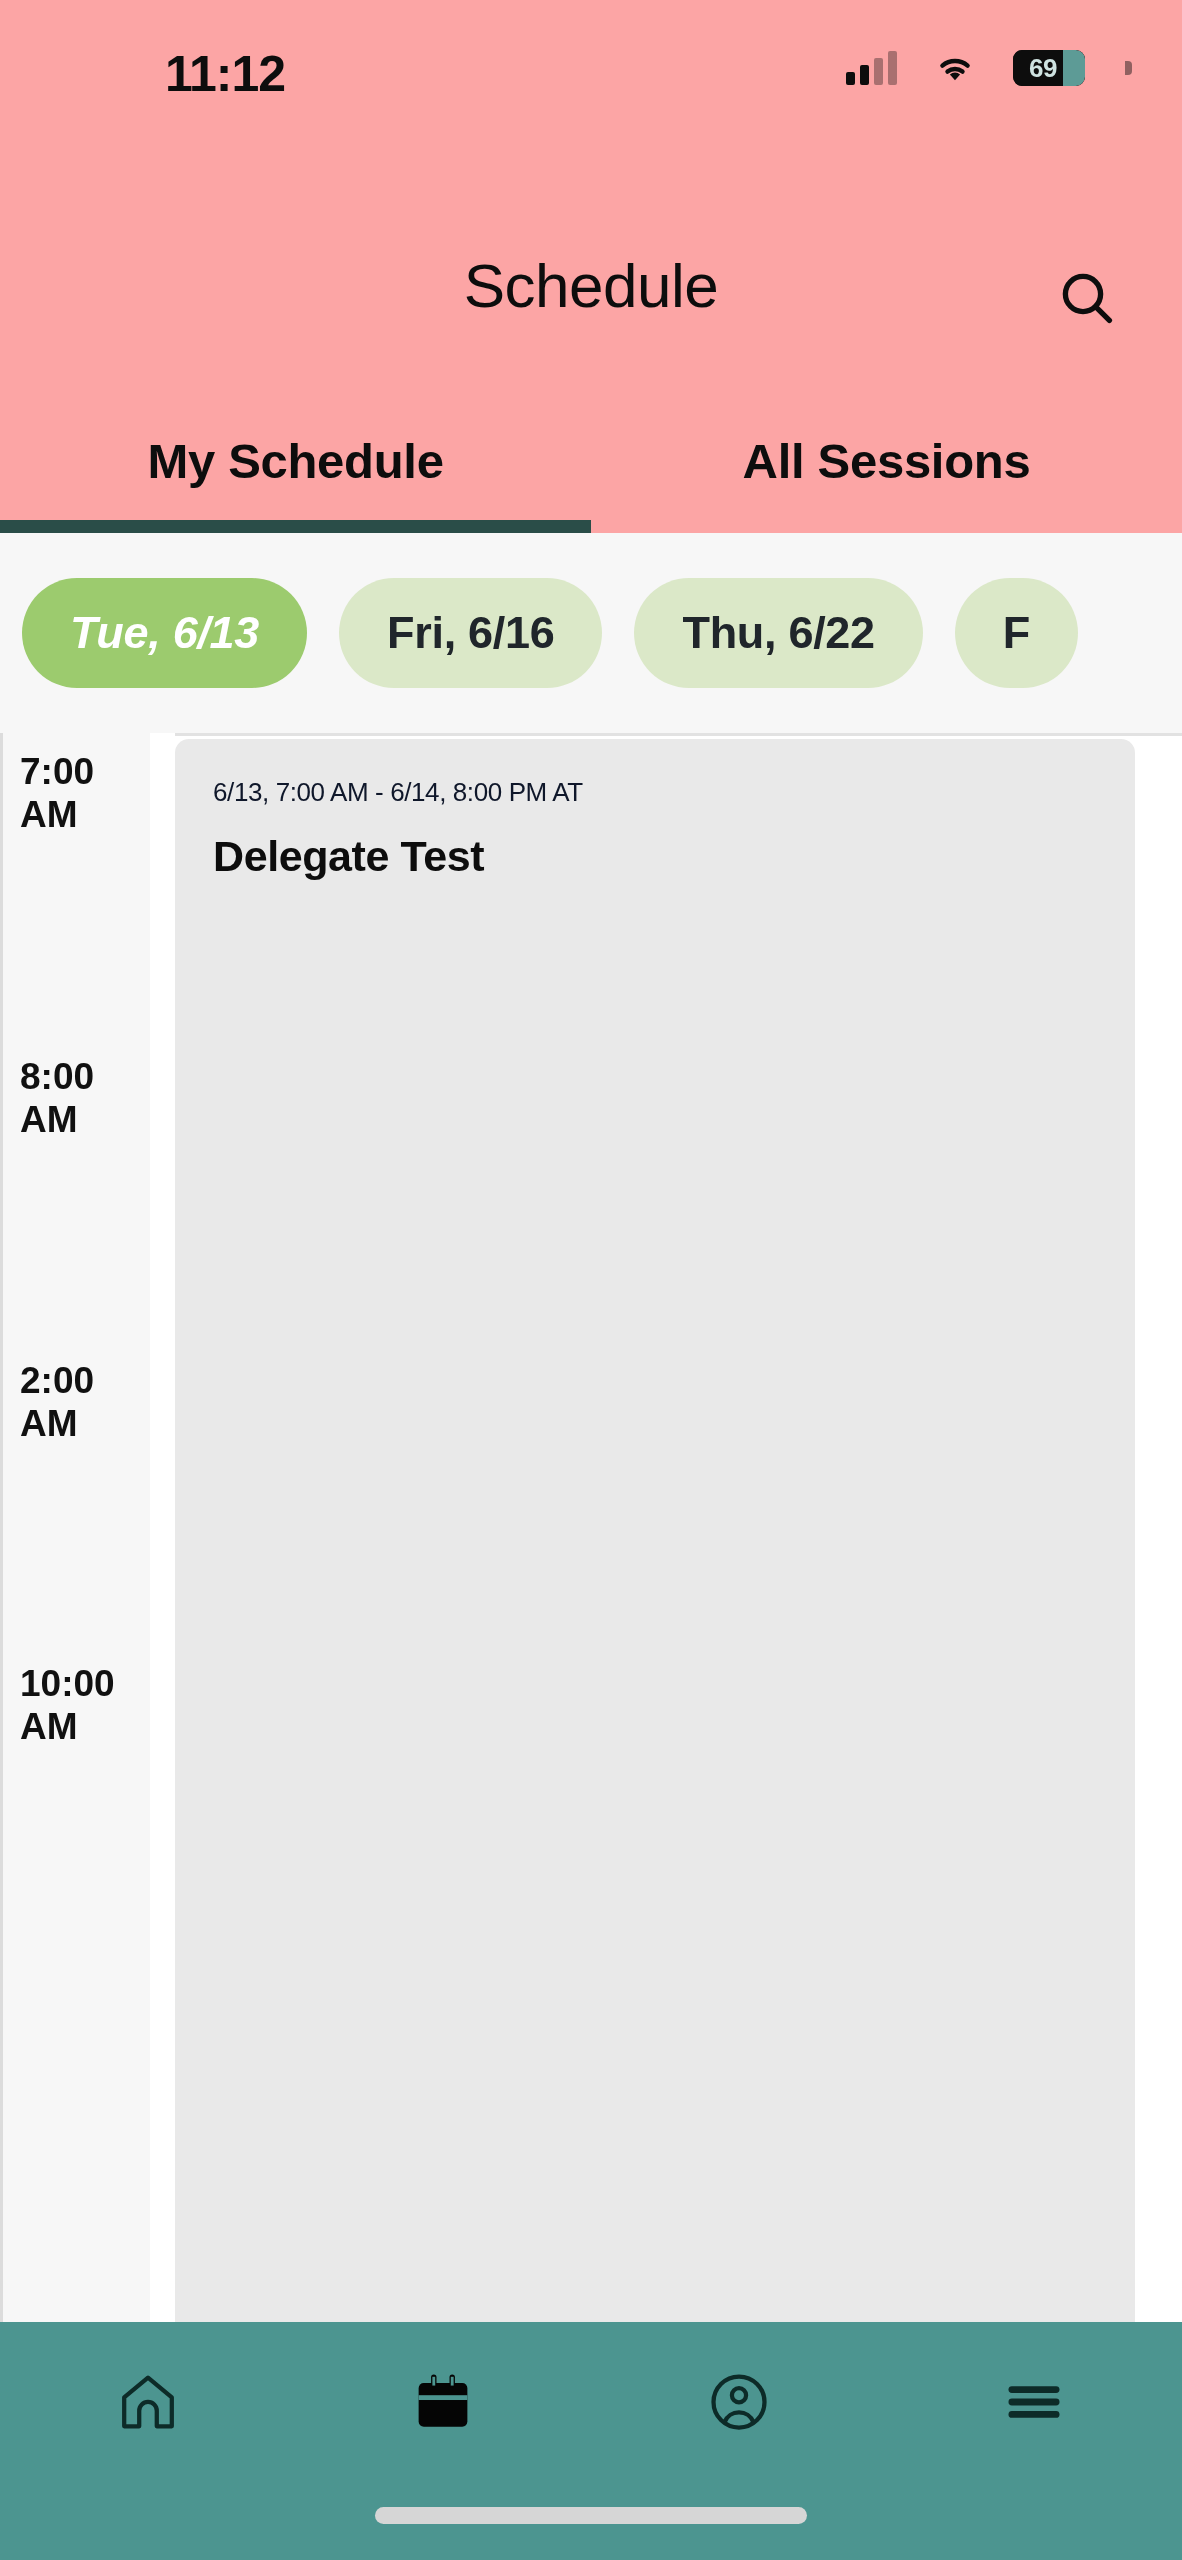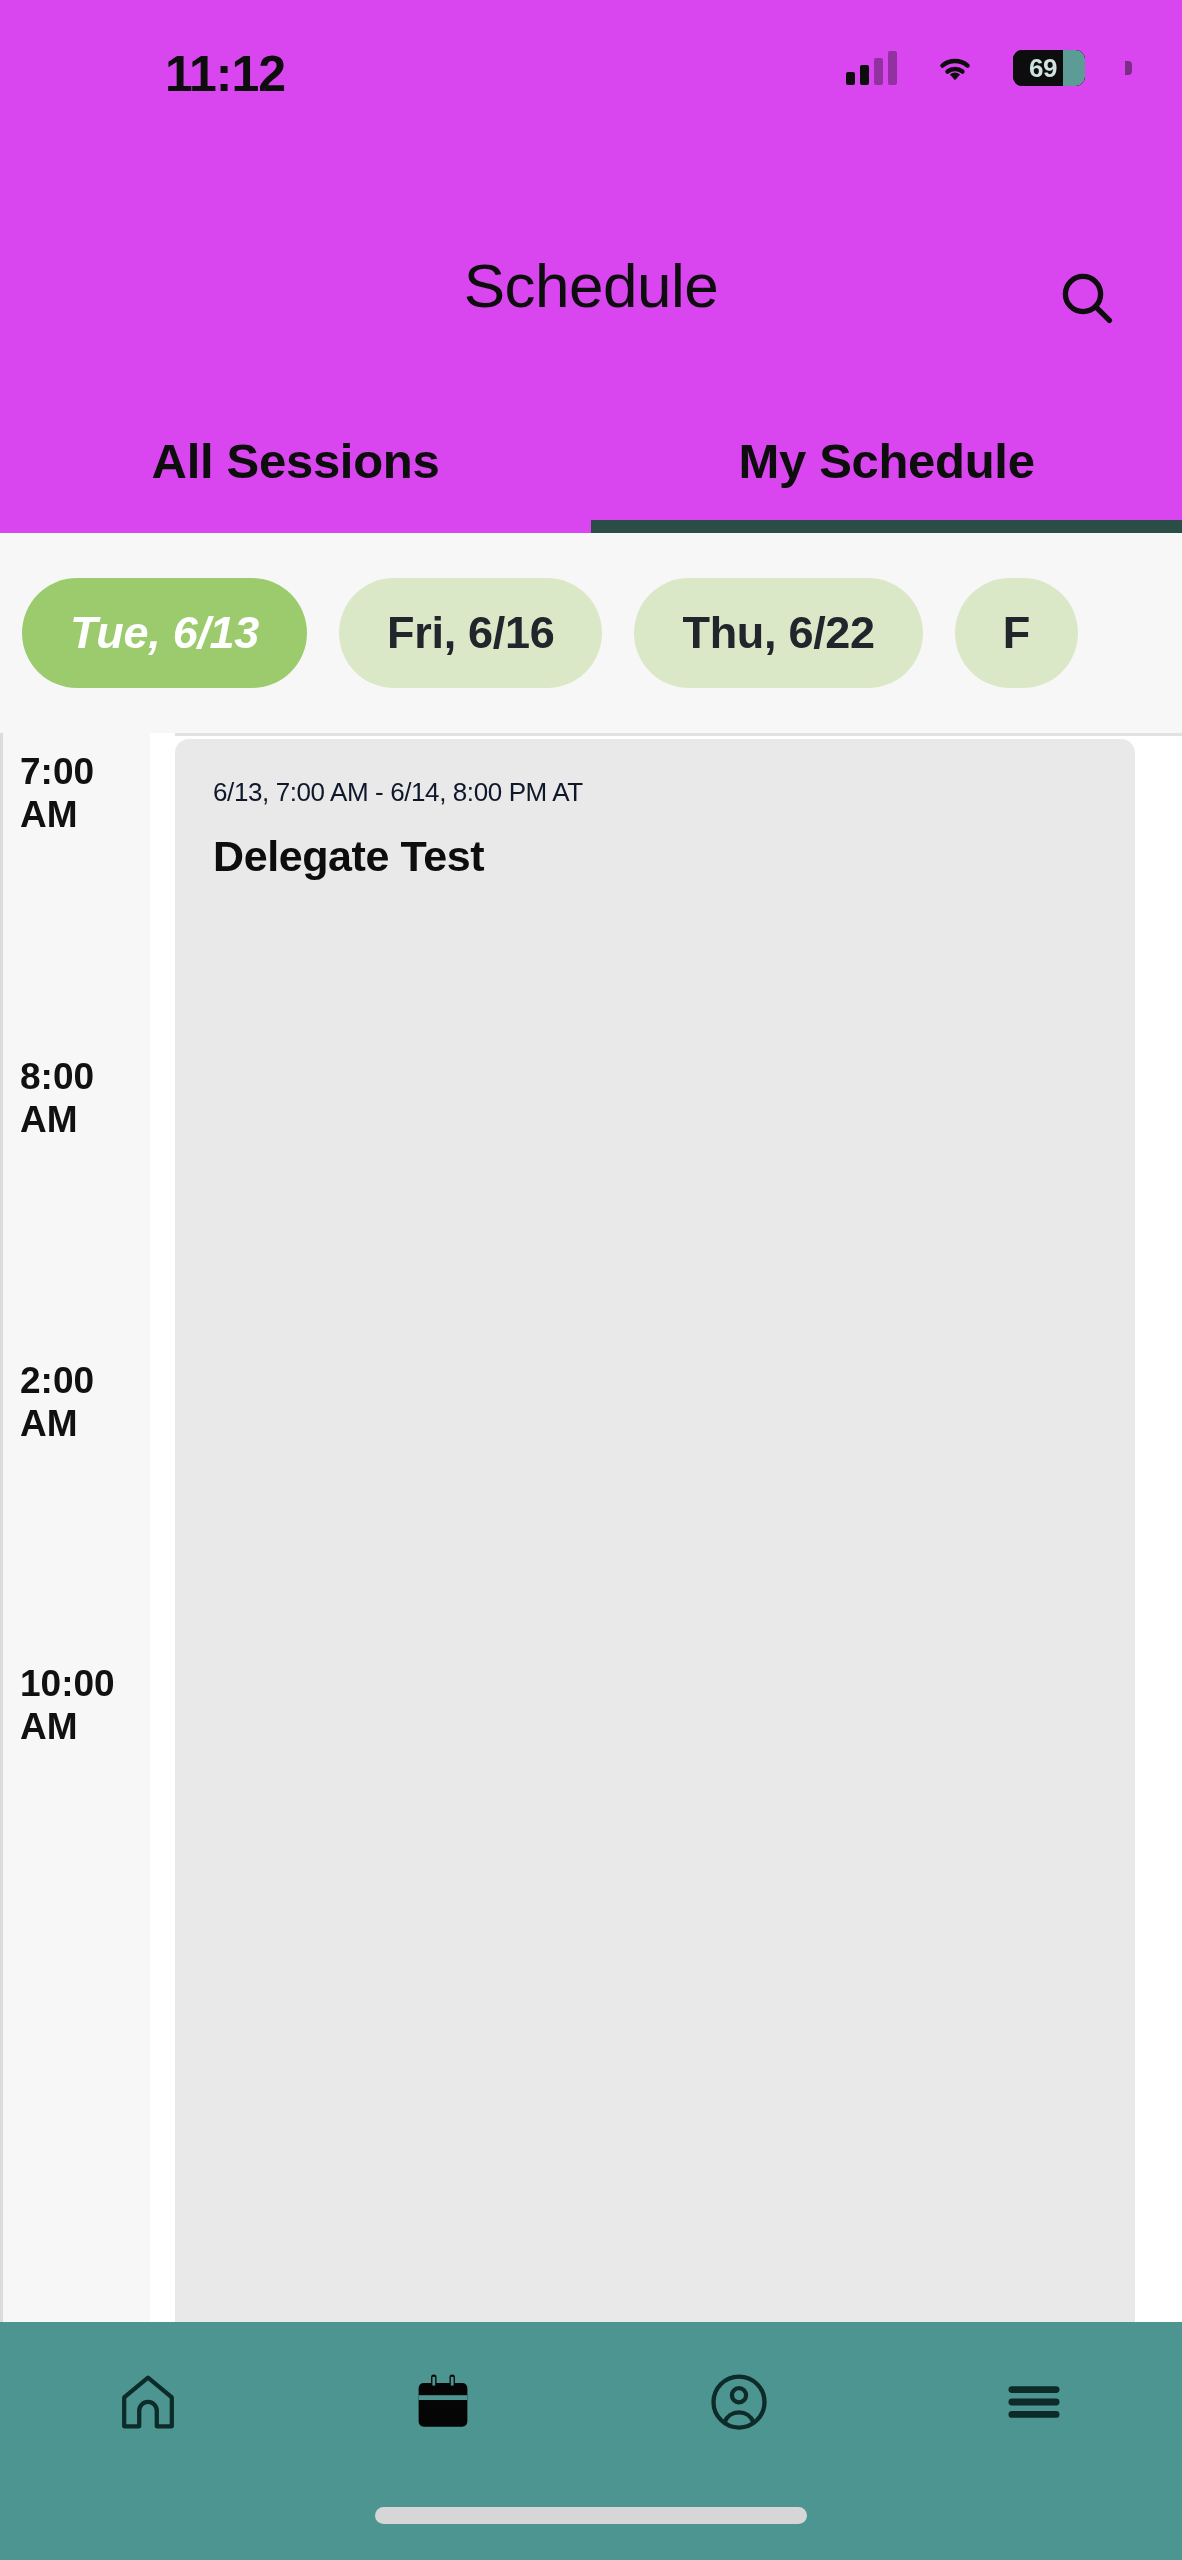--- a/index.html
+++ b/index.html
@@ -7,21 +7,21 @@
     width:1182px; height:2560px;
     background:#ffffff;
     font-family:"Liberation Sans", sans-serif;
     overflow:hidden;
   }
   .phone { position:relative; width:1182px; height:2560px; background:#ffffff; }
 
   
   .header {
     position:absolute; top:0; left:0; width:1182px; height:533px;
-    background:#d946ef;
+    background:#fca5a5;
   }
   .statusbar {
     position:absolute; top:0; left:0; width:1182px; height:120px;
   }
   .status-time {
     position:absolute; left:165px; top:45px;
     font-size:50px; font-weight:600; color:#0d0d0d;
     letter-spacing:-1px;
   }
   .status-icons {
@@ -182,25 +182,25 @@
     <div class="page-title">Schedule</div>
 
     <div class="search-btn">
       <svg width="64" height="64" viewBox="0 0 24 24">
         <circle cx="10.5" cy="10.5" r="6.6" stroke="#0d0d0d" stroke-width="2" fill="none"></circle>
         <line x1="15.4" y1="15.4" x2="20.4" y2="20.4" stroke="#0d0d0d" stroke-width="2" stroke-linecap="round"></line>
       </svg>
     </div>
 
     <div class="tabs">
+      <div class="tab active">
+        <span>My Schedule</span>
+      </div>
       <div class="tab">
         <span>All Sessions</span>
-      </div>
-      <div class="tab active">
-        <span>My Schedule</span>
       </div>
     </div>
   </div>
 
   <div class="chiprow">
     <div class="chip active">
       <span>Tue, 6/13</span>
     </div>
     <div class="chip">
       <span>Fri, 6/16</span>

